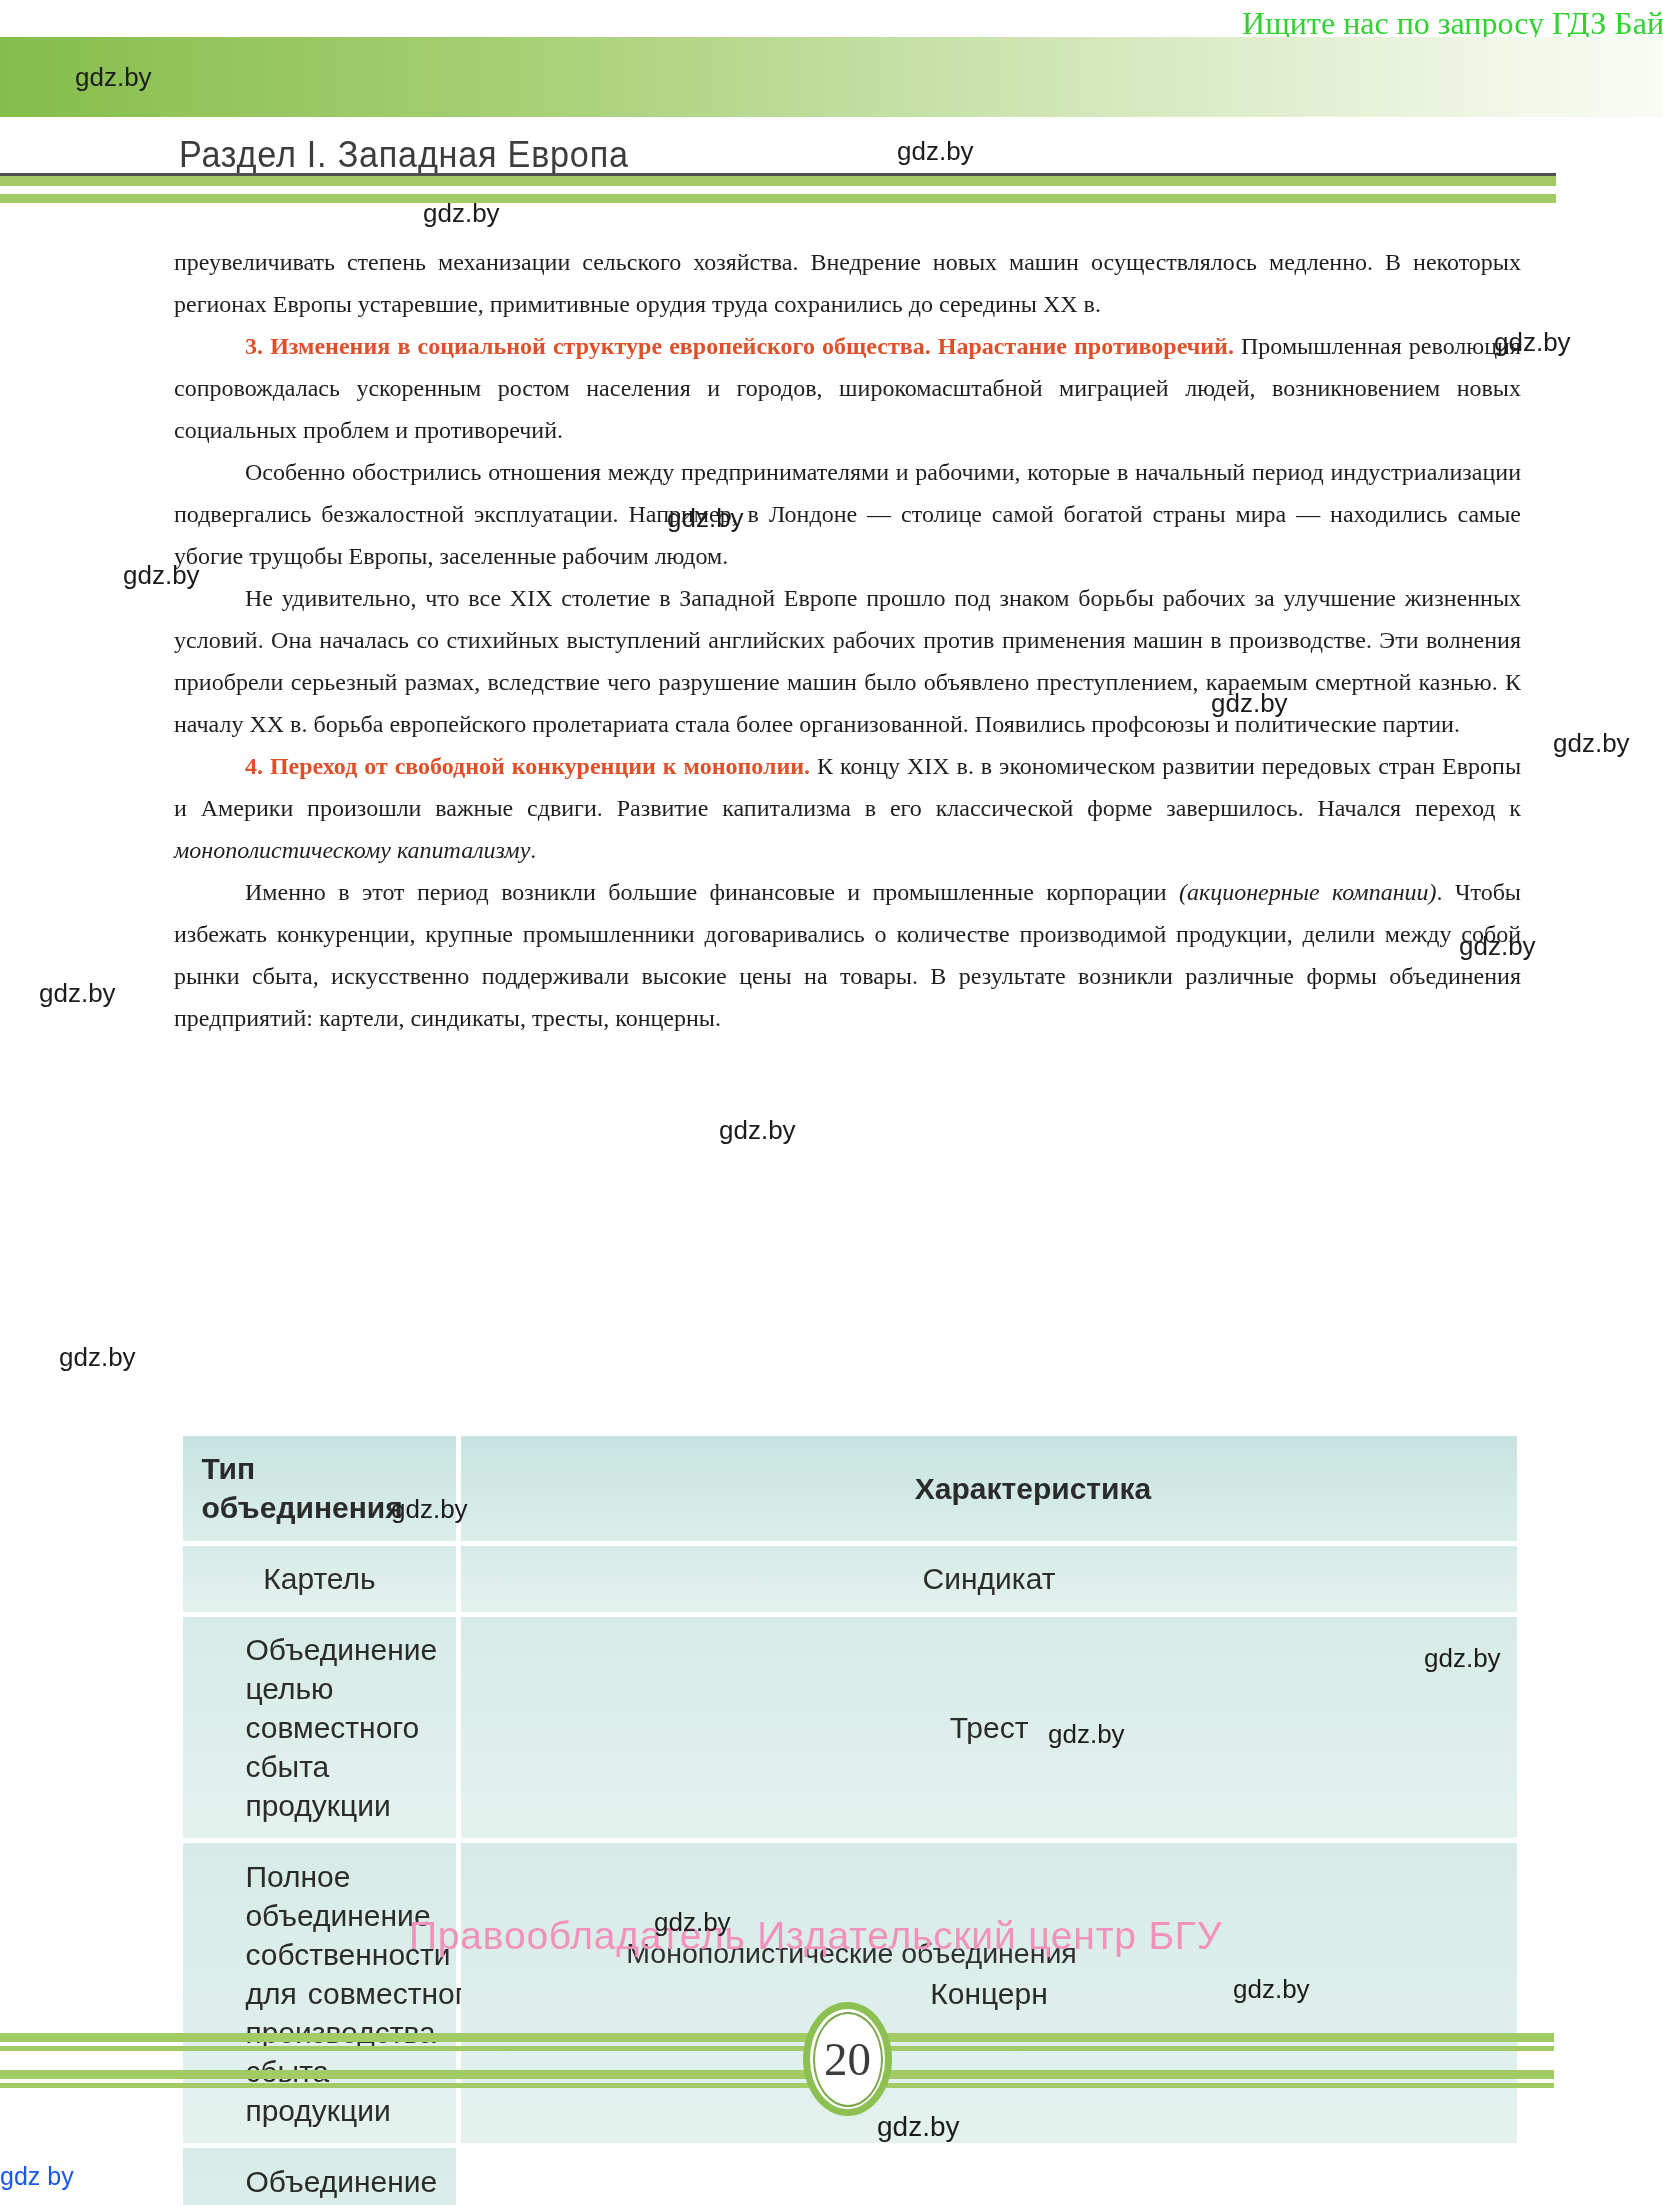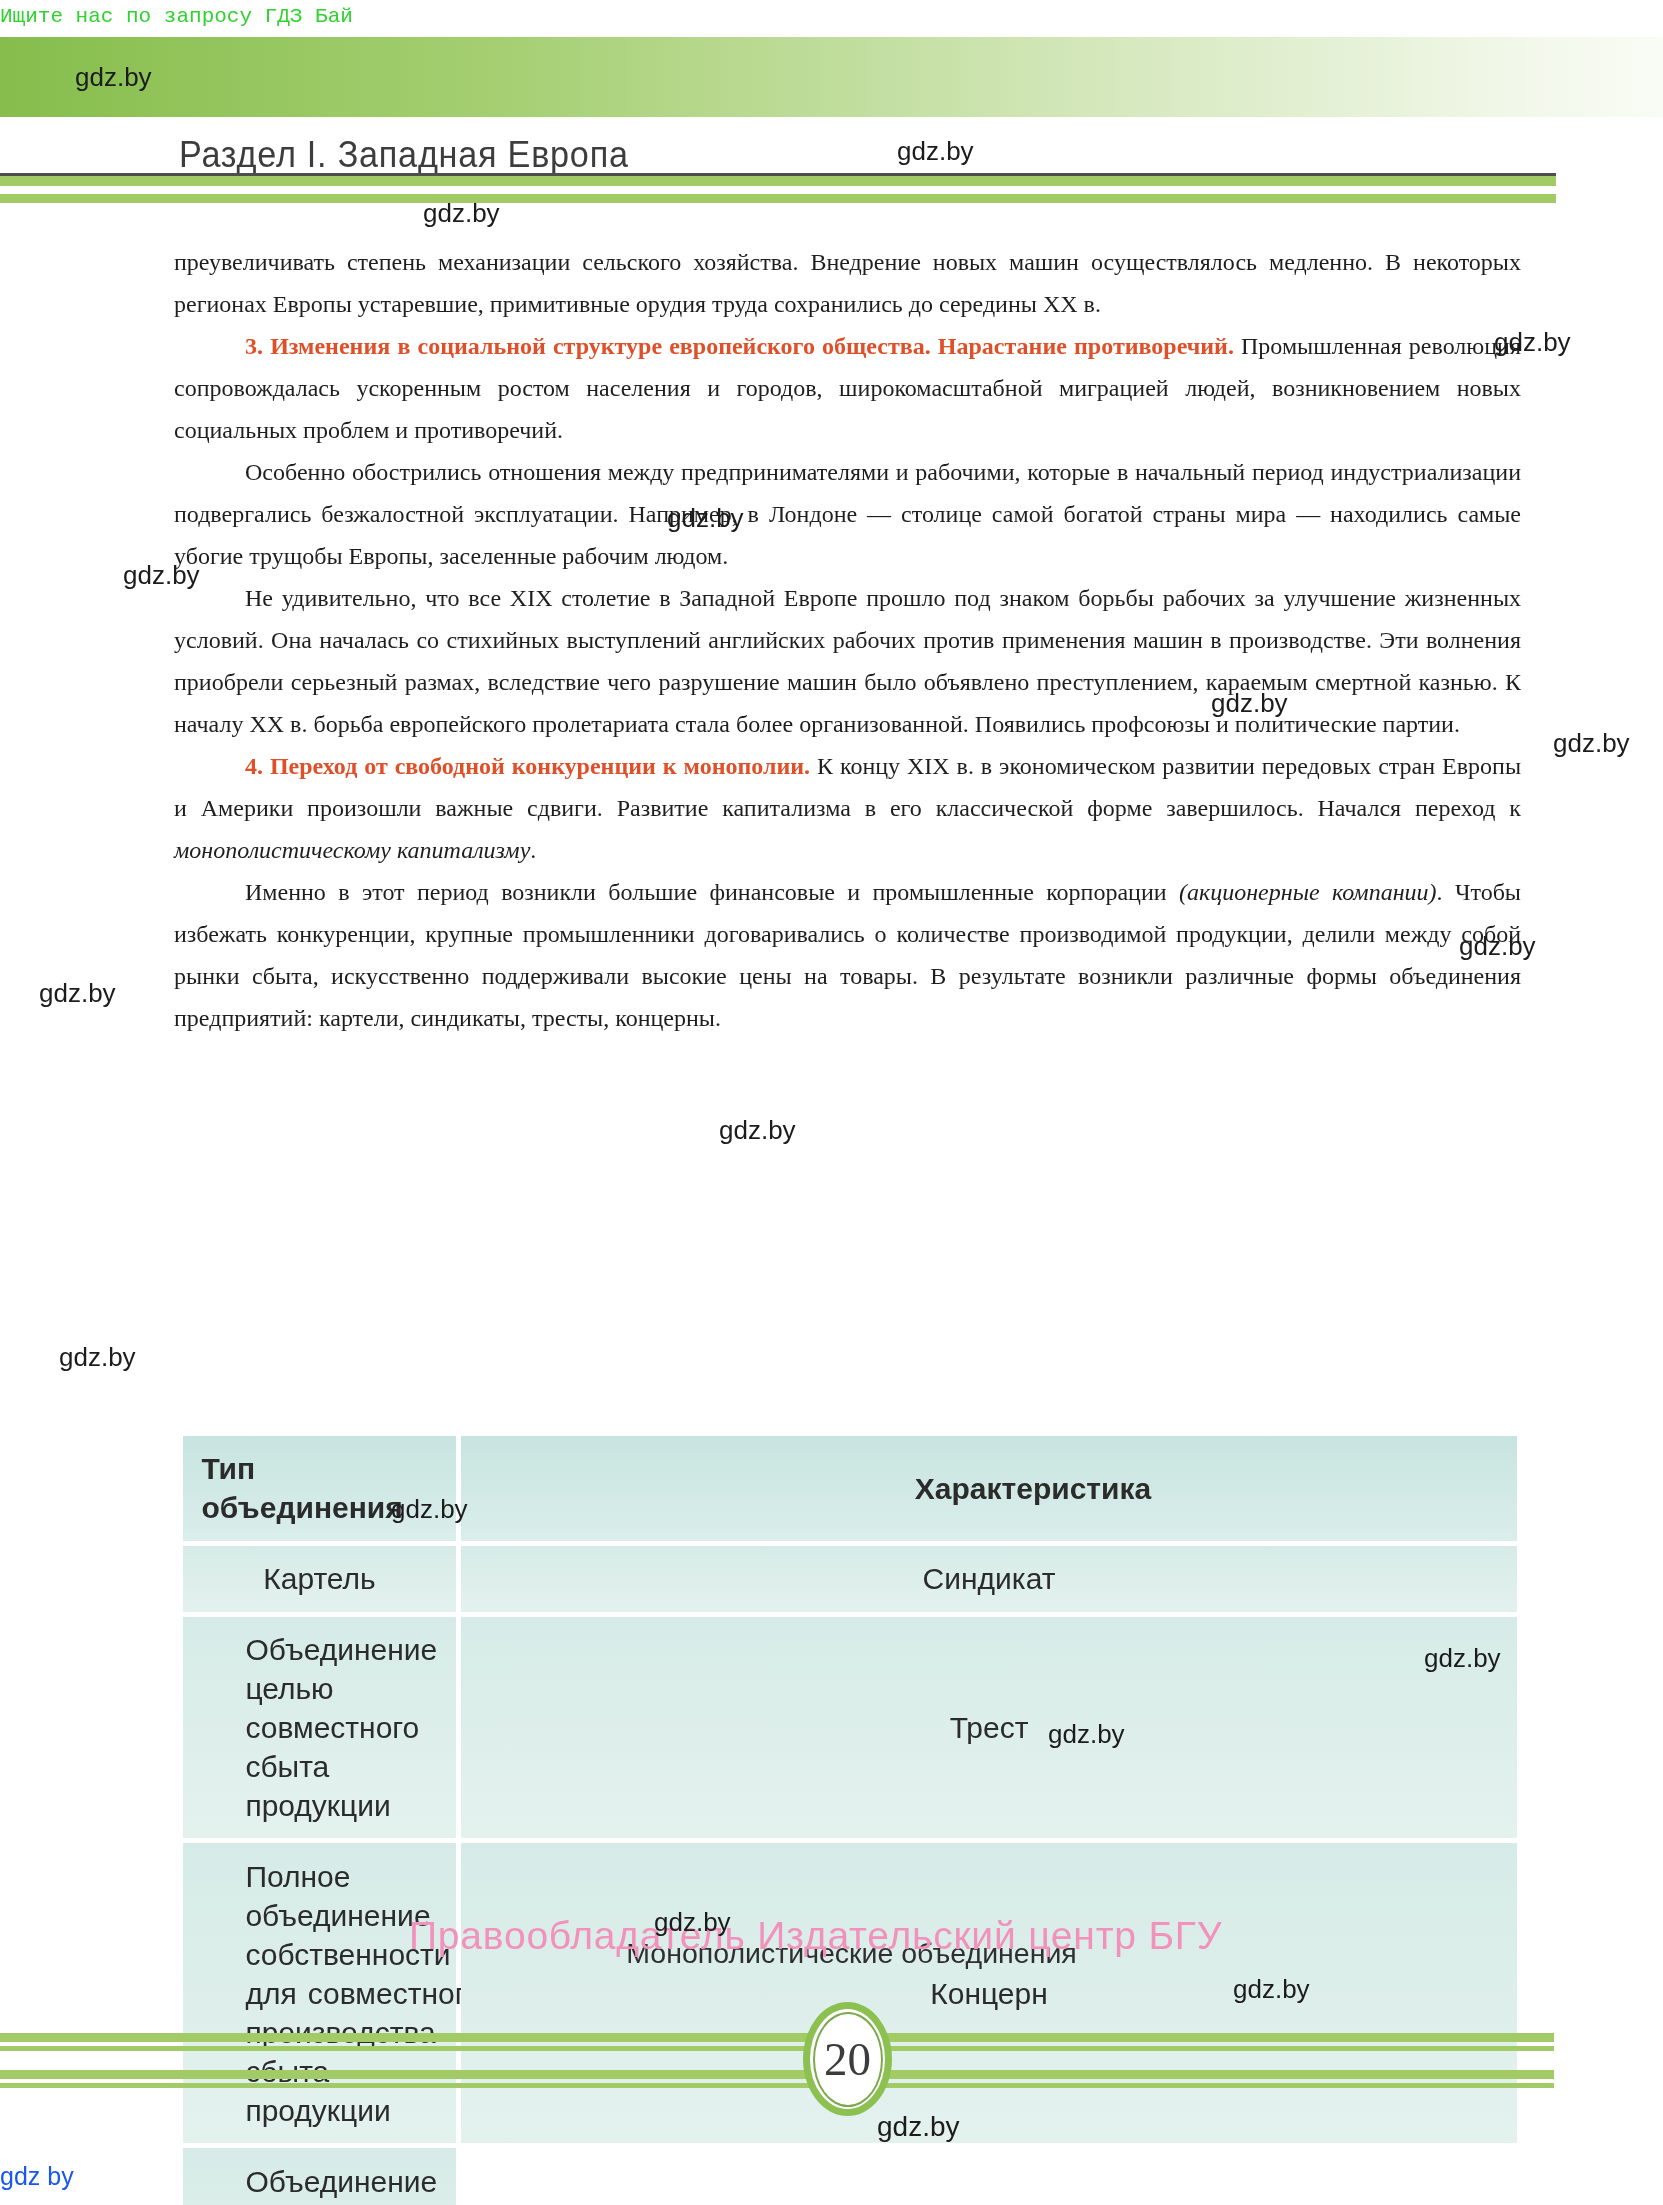--- a/index.html
+++ b/index.html
@@ -1,21 +1,21 @@
 <!DOCTYPE html>
 <html lang="ru" style="font-size:13.4px"><head>
 <meta charset="utf-8">
 <style>
   * { margin:0; padding:0; box-sizing:border-box; }
   html,body { width:1664px; height:2205px; }
   body { position:relative; background:#ffffff; overflow:hidden;
          font-family:"Liberation Serif", serif; }
 
-  .top-banner { position:absolute; top:5px; left:0; width:100%; text-align:left;
-    font-family:Liberation Mono, monospace; font-size:21px; color:#2fd32f; }
+  .top-banner { position:absolute; top:5px; left:0; width:100%; text-align:right;
+    font-family:Liberation Serif, serif; font-size:32px; color:#2fd32f; }
 
   .green-bar { position:absolute; top:37px; left:0; width:100%; height:80px;
     background:linear-gradient(90deg,#86bd4c 0%,#a5cf72 30%,#d3e7ba 65%,#f2f8ea 92%,#f9fcf5 100%); }
 
   .section-title { position:absolute; left:179px; top:134px;
     font-family:"Liberation Sans", sans-serif; font-size:36px; font-weight:normal;
     color:#3d3d3d; letter-spacing:0.8px; transform:scaleX(.95); transform-origin:left top;
     white-space:nowrap; }
 
   .rule-top { position:absolute; left:0; top:173px; width:1556px; }

